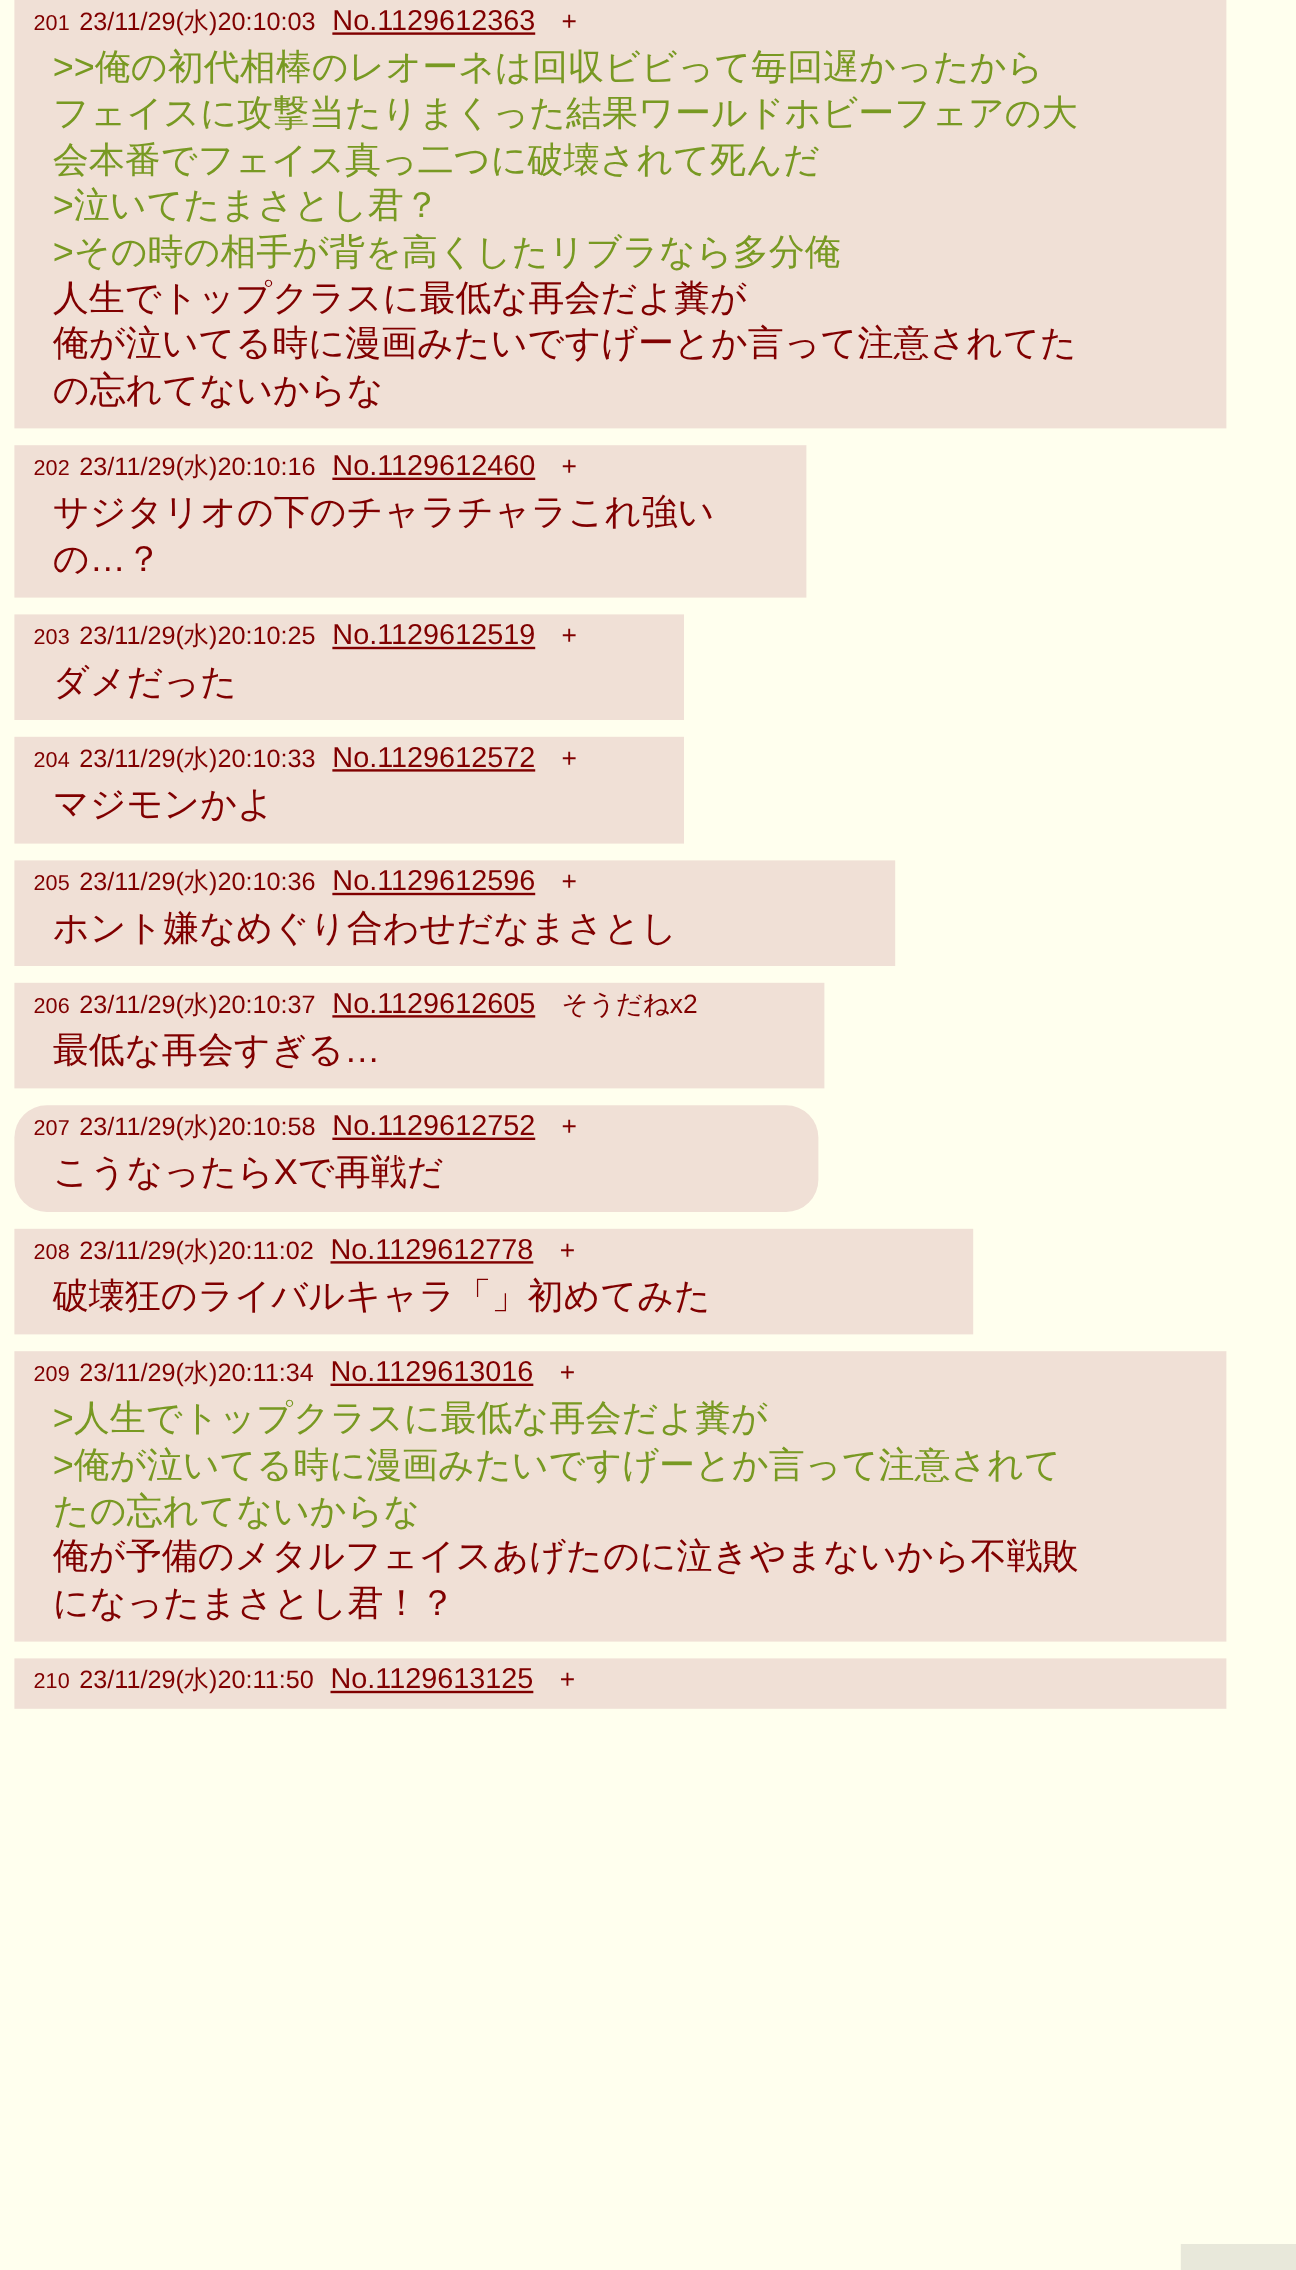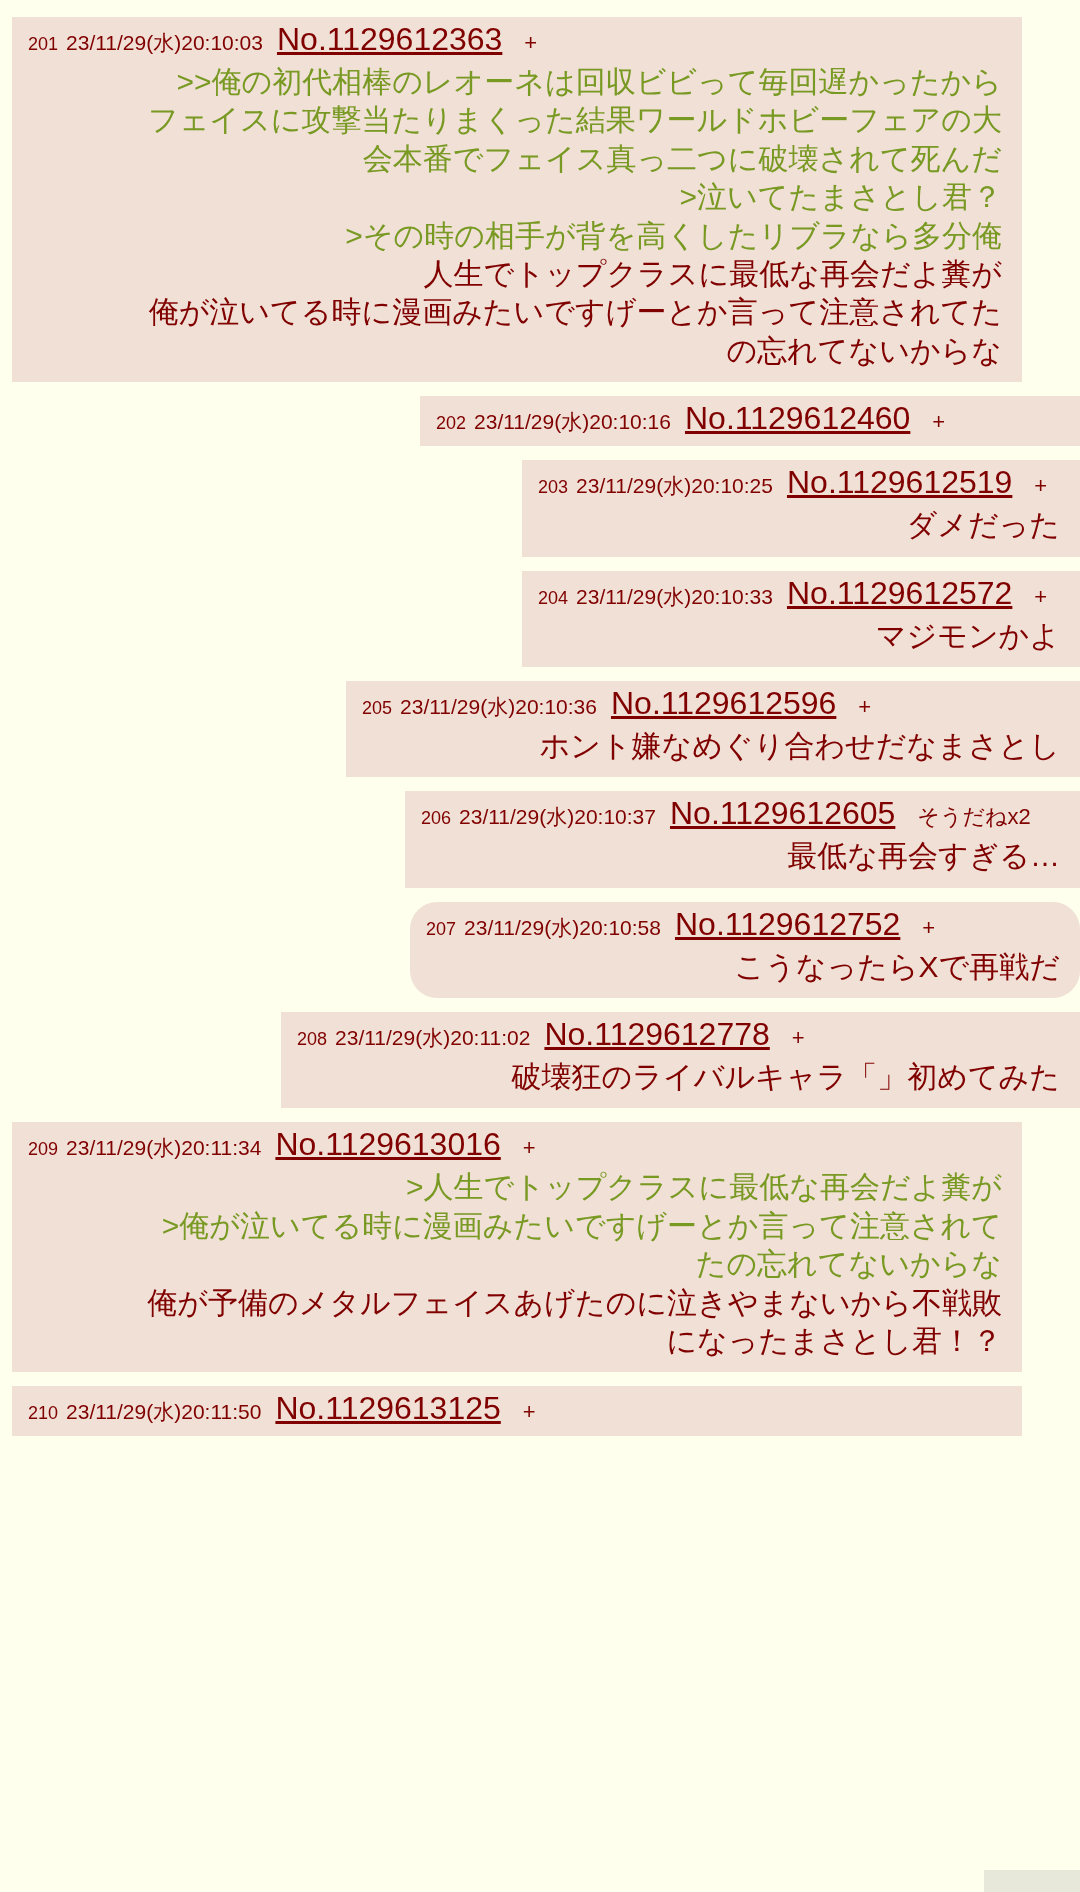--- a/index.html
+++ b/index.html
@@ -9,22 +9,21 @@
   }
   body {
     width: 1080px;
     min-height: 1892px;
     font-family: "Liberation Sans", "DejaVu Sans", sans-serif;
     color: #800000;
     -webkit-font-smoothing: antialiased;
   }
   .board {
     width: 1080px;
-    padding-top: 17px;
-    text-align: right;
+    padding-top: 0px;
   }
   .post {
     background: #F0E0D6;
     display: inline-block;
     min-width: 0;
     margin: 0 0 14px 12px;
     padding: 0 16px 10px 16px;
     box-sizing: border-box;
     vertical-align: top;
   }
@@ -48,21 +47,21 @@
     margin-right: 8px;
     line-height: 1;
   }
   .post-date {
     font-size: 21px;
     color: #800000;
     margin-right: 14px;
     line-height: 1;
   }
   .post-id {
-    font-size: 32px;
+    font-size: 24px;
     color: #800000;
     text-decoration: underline;
     margin-right: 22px;
     line-height: 1;
     cursor: pointer;
   }
   .post-action {
     font-size: 22px;
     color: #800000;
     line-height: 1;
@@ -106,20 +105,22 @@
           <span class="line quote">&gt;その時の相手が背を高くしたリブラなら多分俺</span>
           <span class="line">人生でトップクラスに最低な再会だよ糞が</span>
           <span class="line">俺が泣いてる時に漫画みたいですげーとか言って注意されてた</span>
           <span class="line">の忘れてないからな</span>
         </div>
       </div><div class="post w-2"><div class="post-head">
           <span class="post-num">202</span>
           <span class="post-date">23/11/29(水)20:10:16</span>
           <a class="post-id">No.1129612460</a>
           <span class="post-action">+</span>
+        </div><div class="post-body">
+          <span class="line">サジタリオの下のチャラチャラこれ強いの…？</span>
         </div></div><div class="post w-3"><div class="post-head">
           <span class="post-num">203</span>
           <span class="post-date">23/11/29(水)20:10:25</span>
           <a class="post-id">No.1129612519</a>
           <span class="post-action">+</span>
         </div><div class="post-body">
           <span class="line">ダメだった</span>
         </div></div><div class="post w-3"><div class="post-head">
           <span class="post-num">204</span>
           <span class="post-date">23/11/29(水)20:10:33</span>

